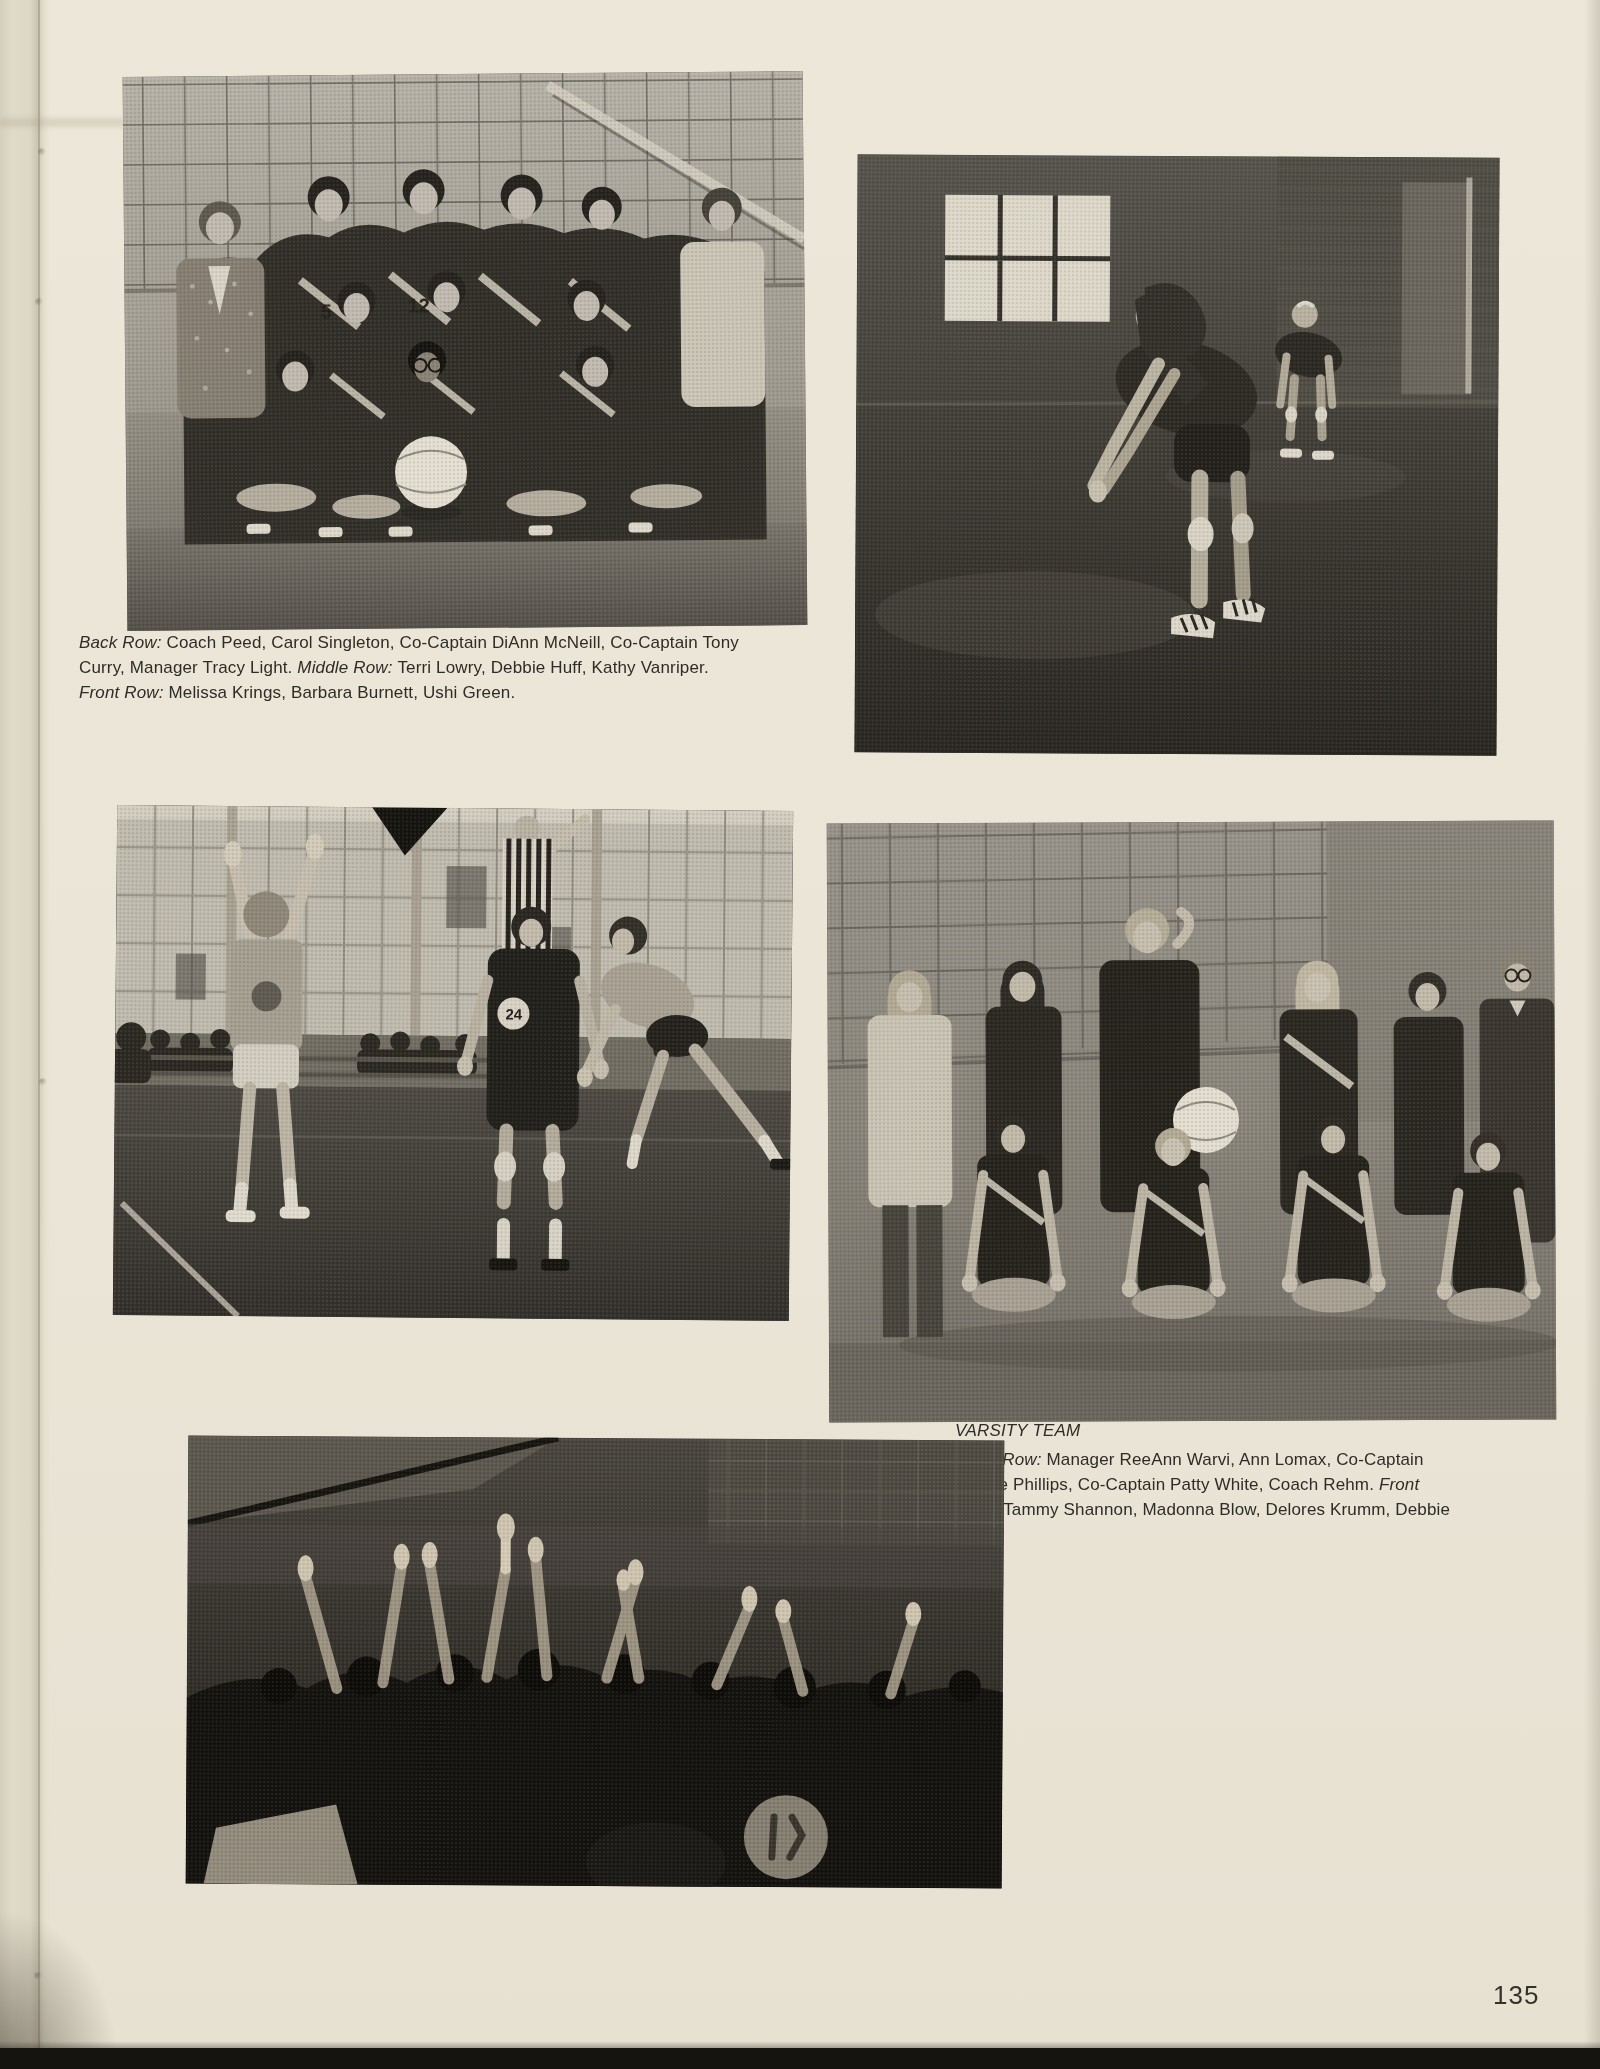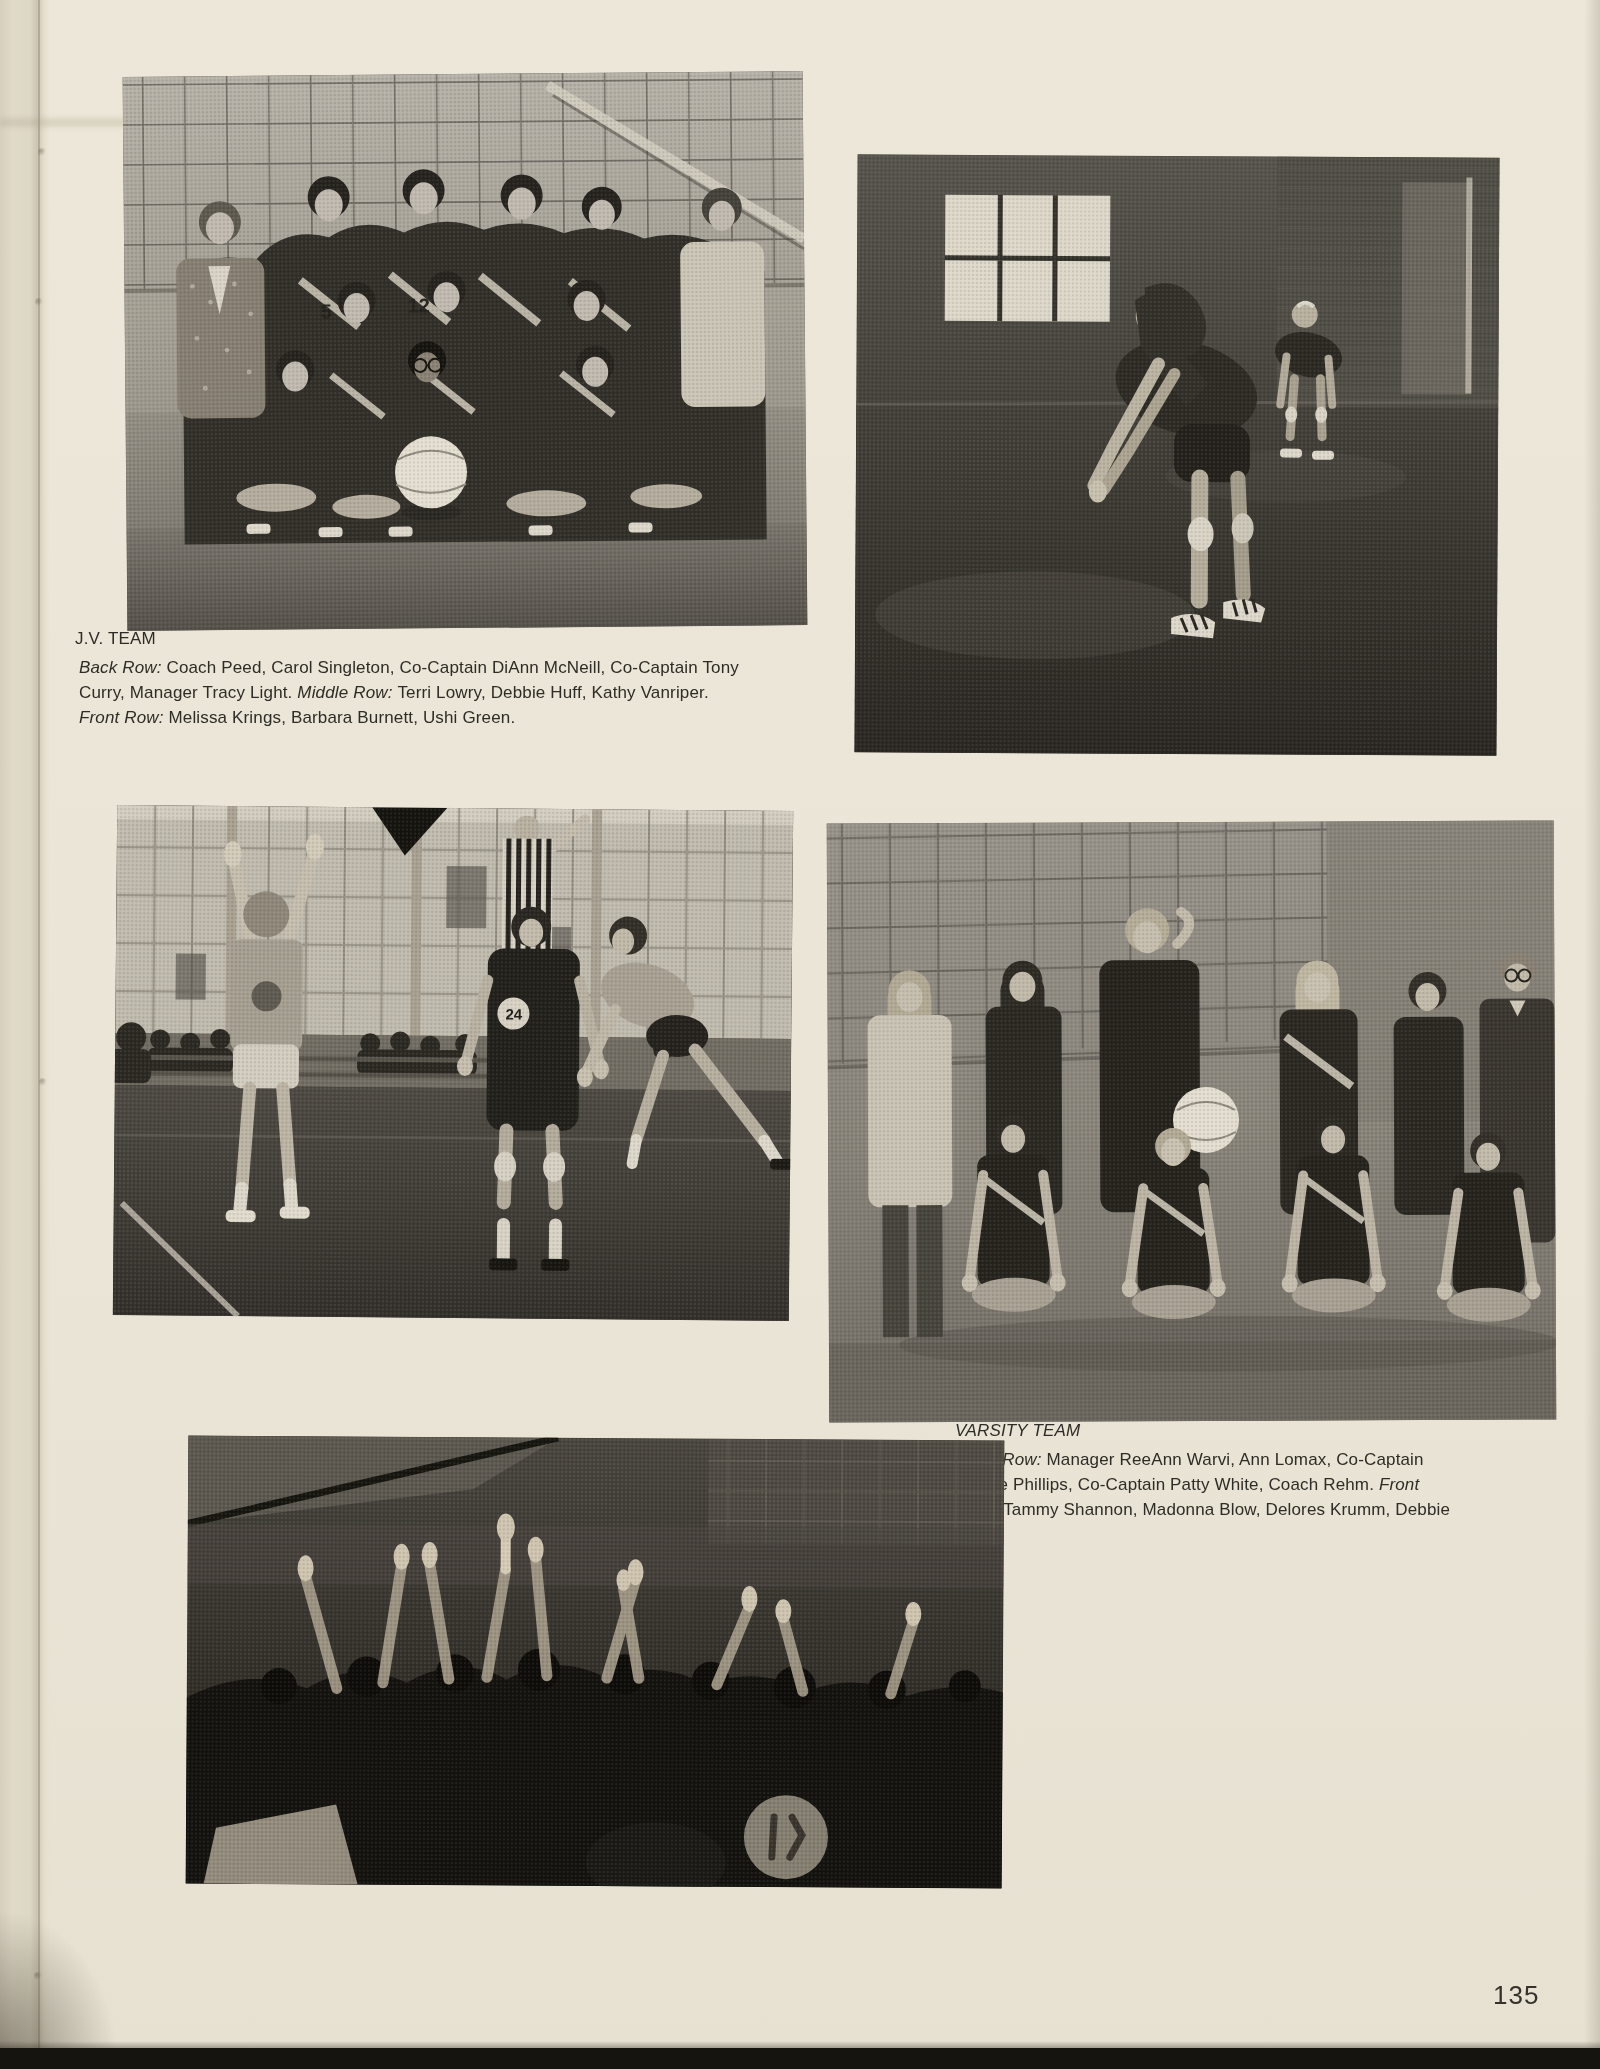--- a/index.html
+++ b/index.html
@@ -212,21 +212,20 @@
           <path d="M316 462 Q340 452 360 466 L358 482 L316 478 Z" fill="#ddd8ca"></path>
           <path d="M326 462 332 476M336 459 342 474M346 458 352 473" stroke="#2a2722" stroke-width="3"></path>
           <path d="M368 446 Q392 438 410 452 L406 466 L368 462 Z" fill="#ddd8ca"></path>
           <path d="M378 446 382 460M388 443 392 458M397 442 401 456" stroke="#2a2722" stroke-width="3"></path>
         </g>
       </g>
     </svg>
   </figure>
 
   <div class="caption" id="caption-jv">
-    <p class="caption-title">J.V. TEAM</p>
     <p class="caption-text"><span class="it">Back Row: </span><span>Coach Peed, Carol Singleton, Co-Captain DiAnn McNeill, Co-Captain Tony Curry, Manager Tracy Light. </span><span class="it">Middle Row: </span><span>Terri Lowry, Debbie Huff, Kathy Vanriper. </span><span class="it">Front Row: </span><span>Melissa Krings, Barbara Burnett, Ushi Green.</span></p>
   </div>
 
   <figure class="photo" id="photo-net" role="img" aria-label="Match action in front of tall gym windows with spectators">
     <svg viewBox="0 0 676 510">
       <defs>
         <linearGradient id="p3floor" x1="0" y1="0" x2="0" y2="1">
           <stop offset="0" stop-color="#4e4a43"></stop>
             <stop offset="1" stop-color="#332f2a"></stop>
         </linearGradient>

